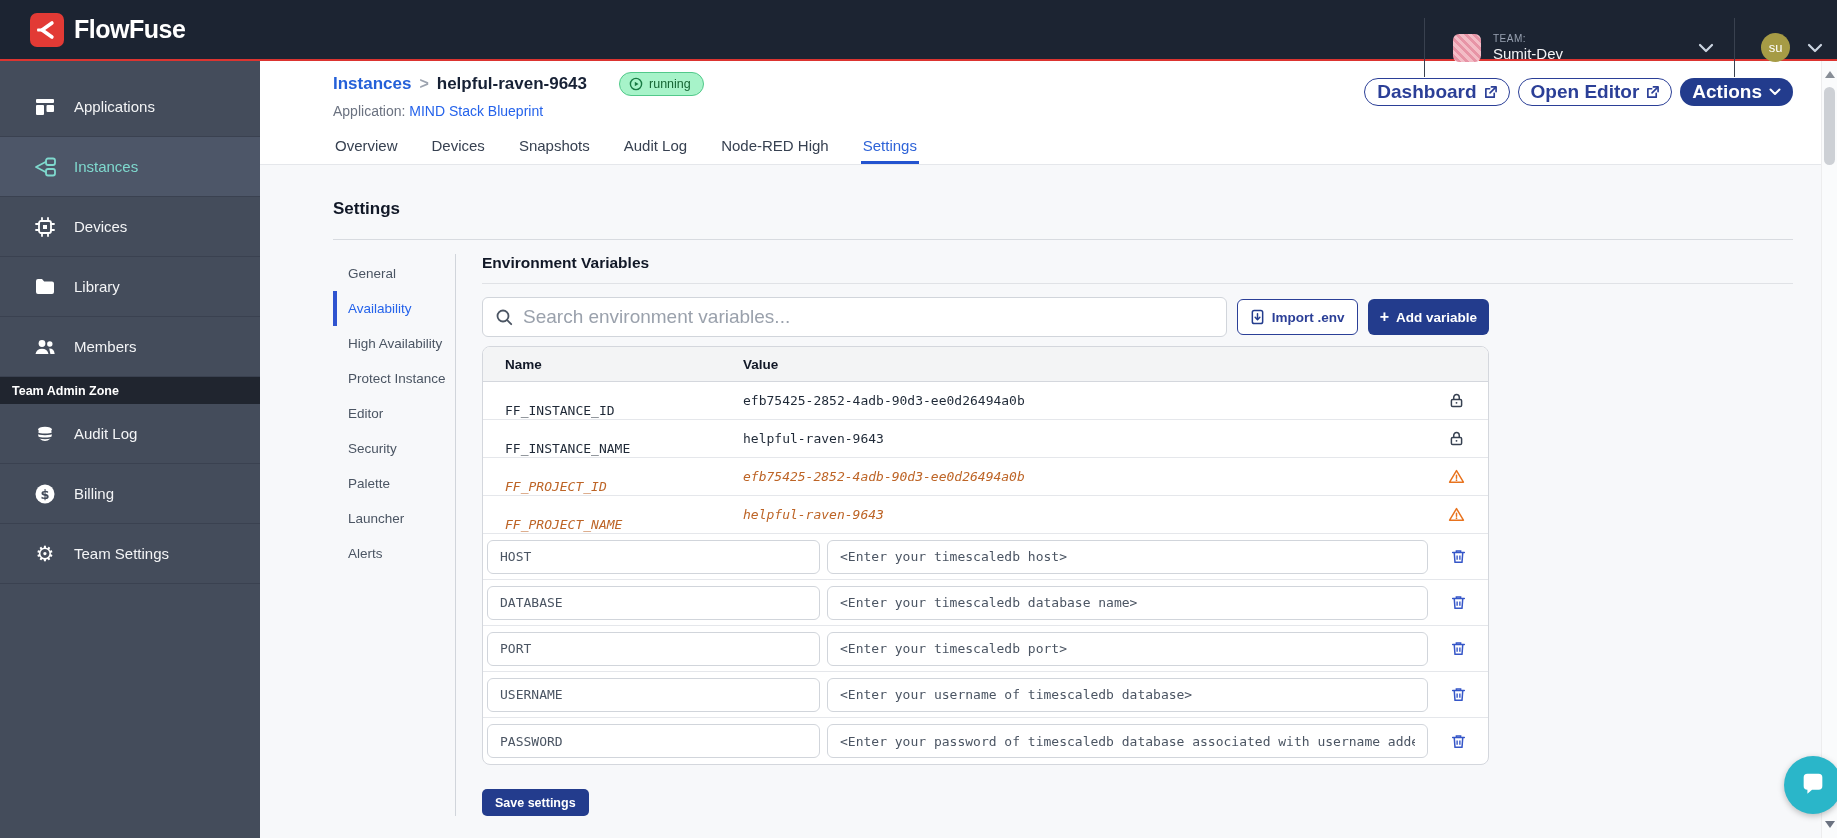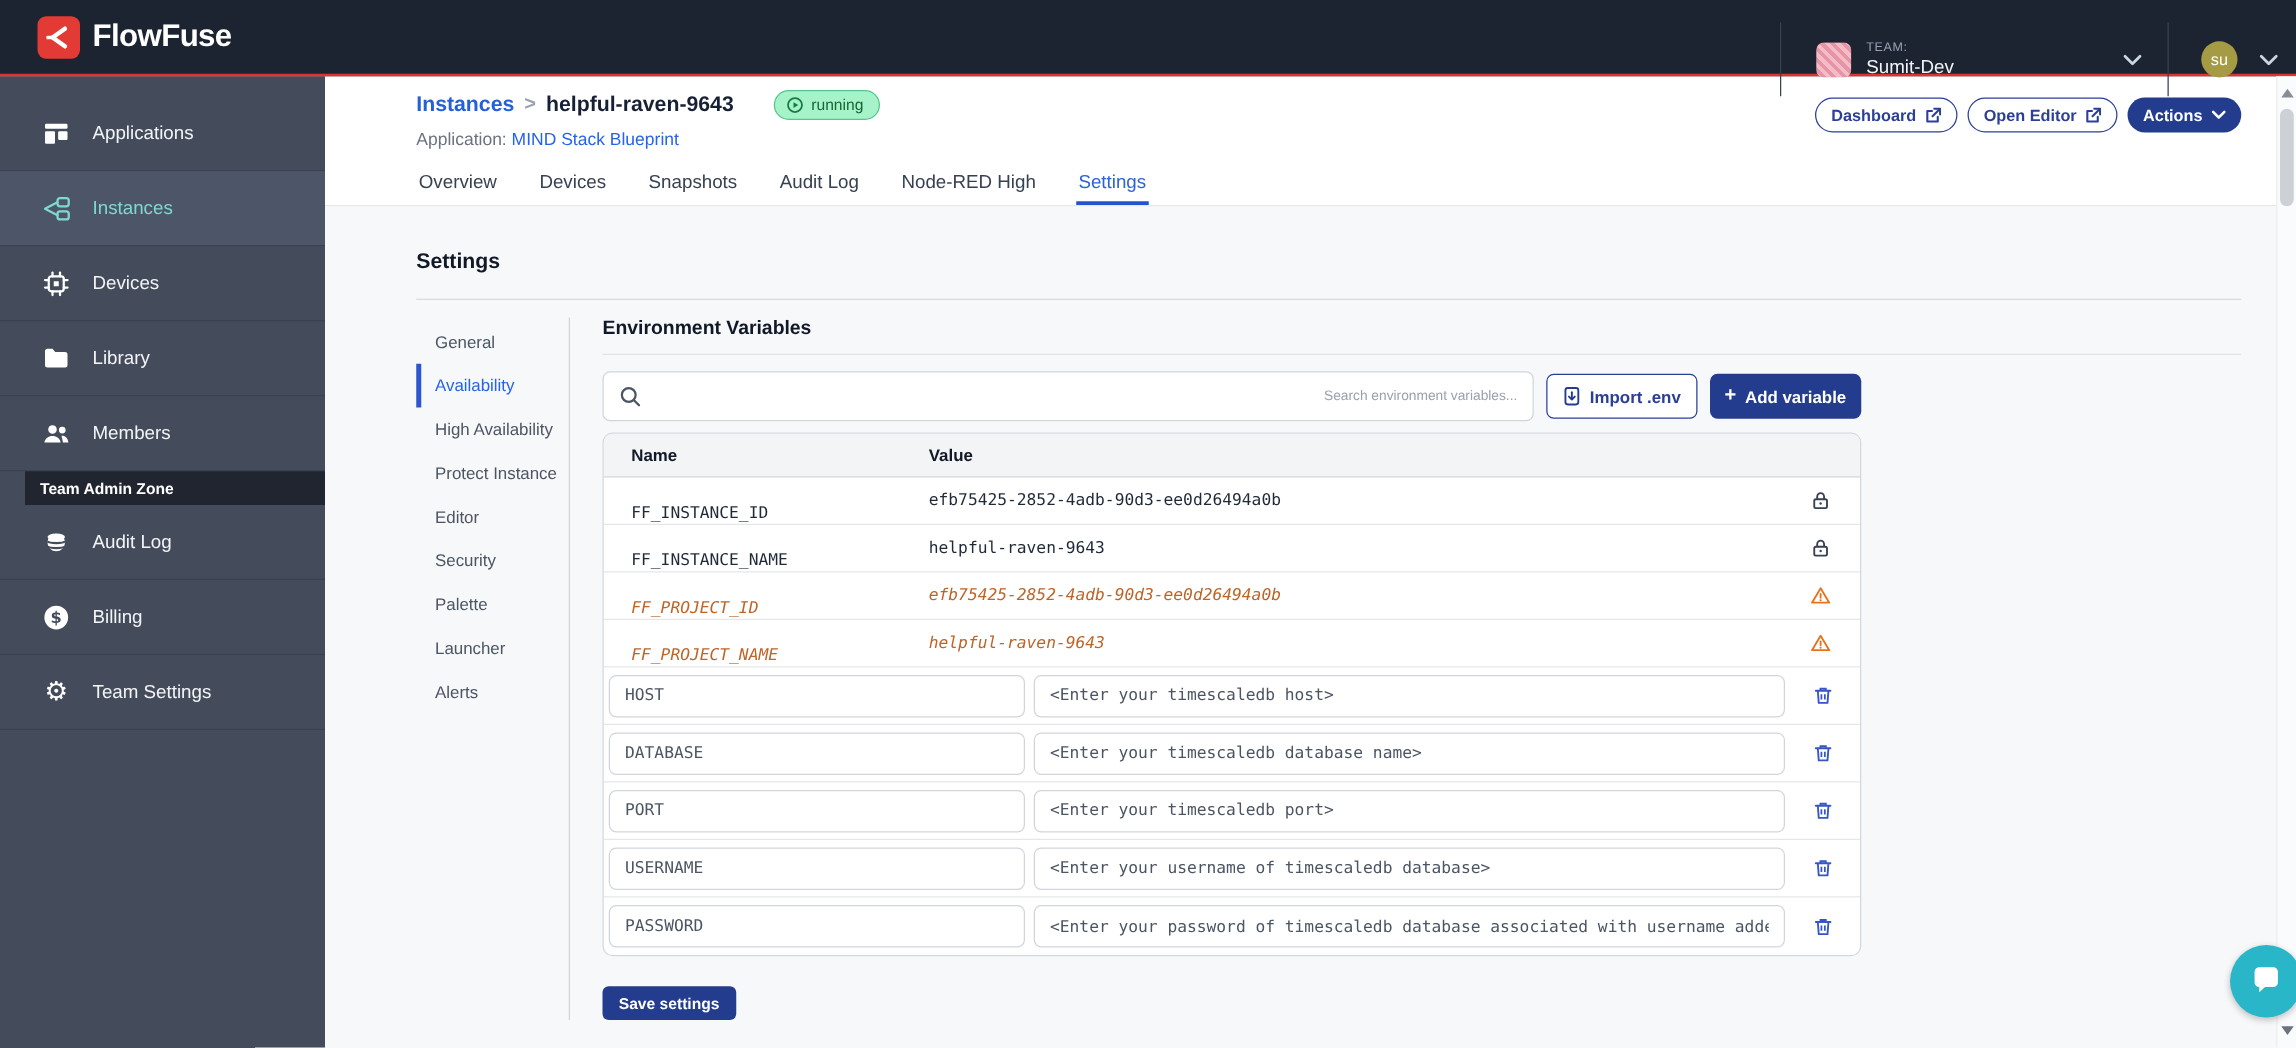--- a/index.html
+++ b/index.html
@@ -24,21 +24,21 @@
   .user-avatar { width:29px; height:29px; border-radius:50%; background:#a69b45; color:#fff; font-size:13px;
                  display:flex; align-items:center; justify-content:center; }
 
   
   .sidebar { position:absolute; left:0; top:61px; width:260px; height:777px; background:#444c5b; padding-top:16px; }
   .side-item { height:60px; display:flex; align-items:center; gap:17px; padding-left:33px;
                border-bottom:1px solid #3a4150; color:#f3f4f6; font-size:15px; cursor:pointer; }
   .side-item .icn { width:24px; height:24px; flex:none; }
   .side-item.active { background:#4d5668; color:#7fd9ce; }
   .admin-strip { height:27px; background:#20252f; color:#ffffff; font-size:12.5px; font-weight:bold;
-                 display:flex; align-items:center; padding-left:12px;margin-left:20px; }
+                 display:flex; align-items:center; padding-left:12px; }
   .uni { font-size:21px; line-height:24px; text-align:center; color:#fff; }
 
   
   .scrollbar { position:absolute; right:0; top:61px; width:16px; height:777px; background:#fafbfc; border-left:1px solid #ededee; z-index:40; }
   .sb-up { position:absolute; top:10px; left:3px; width:0; height:0;
            border-left:5px solid transparent; border-right:5px solid transparent; border-bottom:7px solid #878d96; }
   .sb-thumb { position:absolute; top:26px; left:2px; width:11px; height:78px; background:#cdd0d5; border-radius:6px; }
   .sb-down { position:absolute; bottom:10px; left:3px; width:0; height:0;
              border-left:5px solid transparent; border-right:5px solid transparent; border-top:7px solid #6b7280; }
 
@@ -49,41 +49,41 @@
   .crumb-link { color:#2460d8; font-size:17px; font-weight:bold; cursor:pointer; }
   .crumb-sep { color:#9ca3af; font-size:16px; font-weight:bold; }
   .crumb-current { color:#172135; font-size:17px; font-weight:bold; }
   .badge-running { margin-left:24px; display:inline-flex; align-items:center; gap:6px;
                    background:#a7f3c9; border:1px solid #52c98a; color:#166534; font-size:12.5px;
                    border-radius:14px; padding:4px 12px 4px 9px; }
   .app-row { padding:7px 0 0 73px; font-size:14px; }
   .app-label { color:#6b7280; }
   .app-link { color:#2563eb; cursor:pointer; }
   .hdr-buttons { position:absolute; right:28px; top:17px; display:flex; gap:8px; }
-  .btn { height:28px; border-radius:14px; font-size:13px; font-weight:bold; display:inline-flex;
+  .btn { height:28px; border-radius:14px; font-size:19px; font-weight:bold; display:inline-flex;
          align-items:center; gap:7px; padding:0 12px; cursor:pointer; border:none; font-family:inherit; }
   .btn.outline { background:#ffffff; border:1.5px solid #2b3f97; color:#2b3f97; }
   .btn.solid { background:#233c8d; color:#ffffff; }
   .tabs { position:absolute; left:73px; bottom:0; display:flex; gap:30px; }
   .tab { font-size:15px; color:#374151; padding:0 2px 10px; cursor:pointer; }
   .tab.active { color:#2e63d8; border-bottom:3px solid #2353cf; padding-bottom:7px; }
 
   .page-body { padding:34px 28px 0 73px; }
   .settings-title { font-size:17px; font-weight:bold; color:#111827; padding-bottom:20px; border-bottom:1px solid #d8dbe0; }
   .settings-layout { display:flex; margin-top:14px; }
   .subnav { width:123px; flex:none; border-right:1px solid #d1d5db; padding:2px 0 34px; }
   .subnav-item { font-size:13.5px; color:#4b5563; padding:9px 6px 9px 15px; line-height:17px; cursor:pointer; }
   .subnav-item.active { color:#2563eb; border-left:4px solid #2f54d0; padding-left:11px; }
   .env-main { flex:1; margin-left:26px; }
   .env-title { font-size:15.5px; font-weight:bold; color:#111827; padding-bottom:11px; border-bottom:1px solid #e0e2e6; }
 
   .toolbar { width:1007px; display:flex; align-items:center; gap:10px; margin:13px 0 9px; }
   .search-box { flex:1; height:40px; background:#fff; border:1px solid #d1d5db; border-radius:6px;
                 display:flex; align-items:center; padding:0 12px; gap:10px; }
-  .search-box input { border:none; outline:none; flex:1; font-size:11px; color:#0c4a6e; font-family:inherit; background:transparent;text-align:right; }
+  .search-box input { border:none; outline:none; flex:1; font-size:19px; color:#0c4a6e; font-family:inherit; background:transparent; }
   .search-box input::placeholder { color:#9aa1ac; }
   .btn.tall { height:36px; font-size:13.5px; border-radius:6px; }
   .plus-glyph { font-size:16px; font-weight:bold; line-height:1; }
 
   .env-card { width:1007px; background:#fff; border:1px solid #d4d7dd; border-radius:8px; overflow:hidden; }
   .thead { height:35px; background:#f3f4f5; border-bottom:1px solid #d4d7dd; display:grid;
            grid-template-columns:260px 1fr 64px; align-items:center; }
   .thead .col1 { padding-left:22px; font-size:13.5px; font-weight:bold; color:#111827; }
   .thead .col2 { font-size:13.5px; font-weight:bold; color:#111827; }
   .trow { height:38px; border-bottom:1px solid #e5e7eb; display:grid; grid-template-columns:260px 1fr 64px; align-items:center; }

